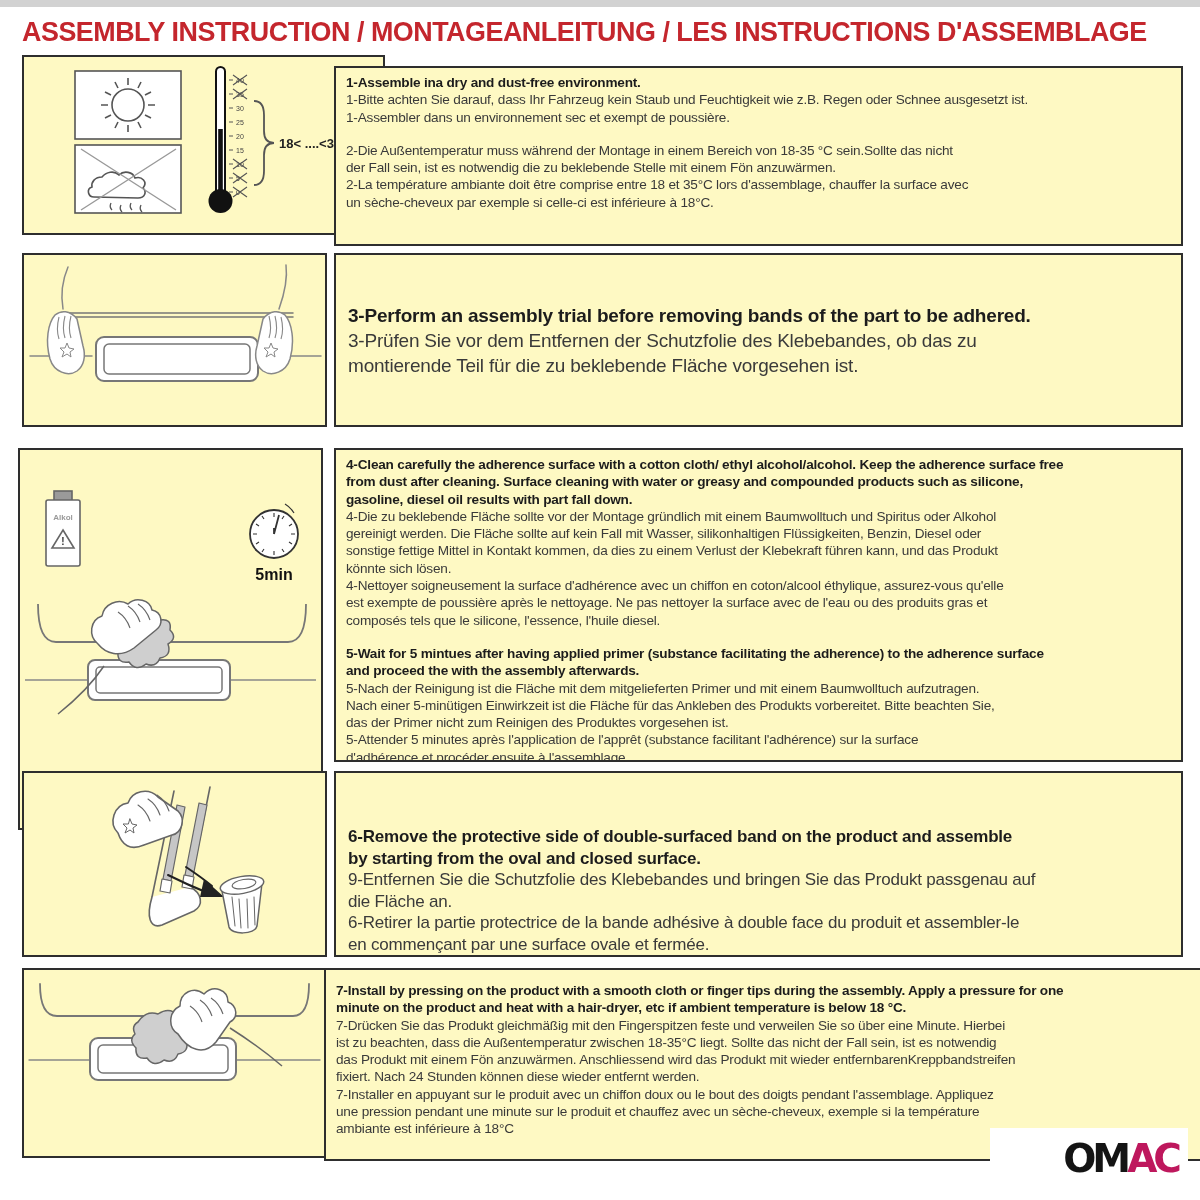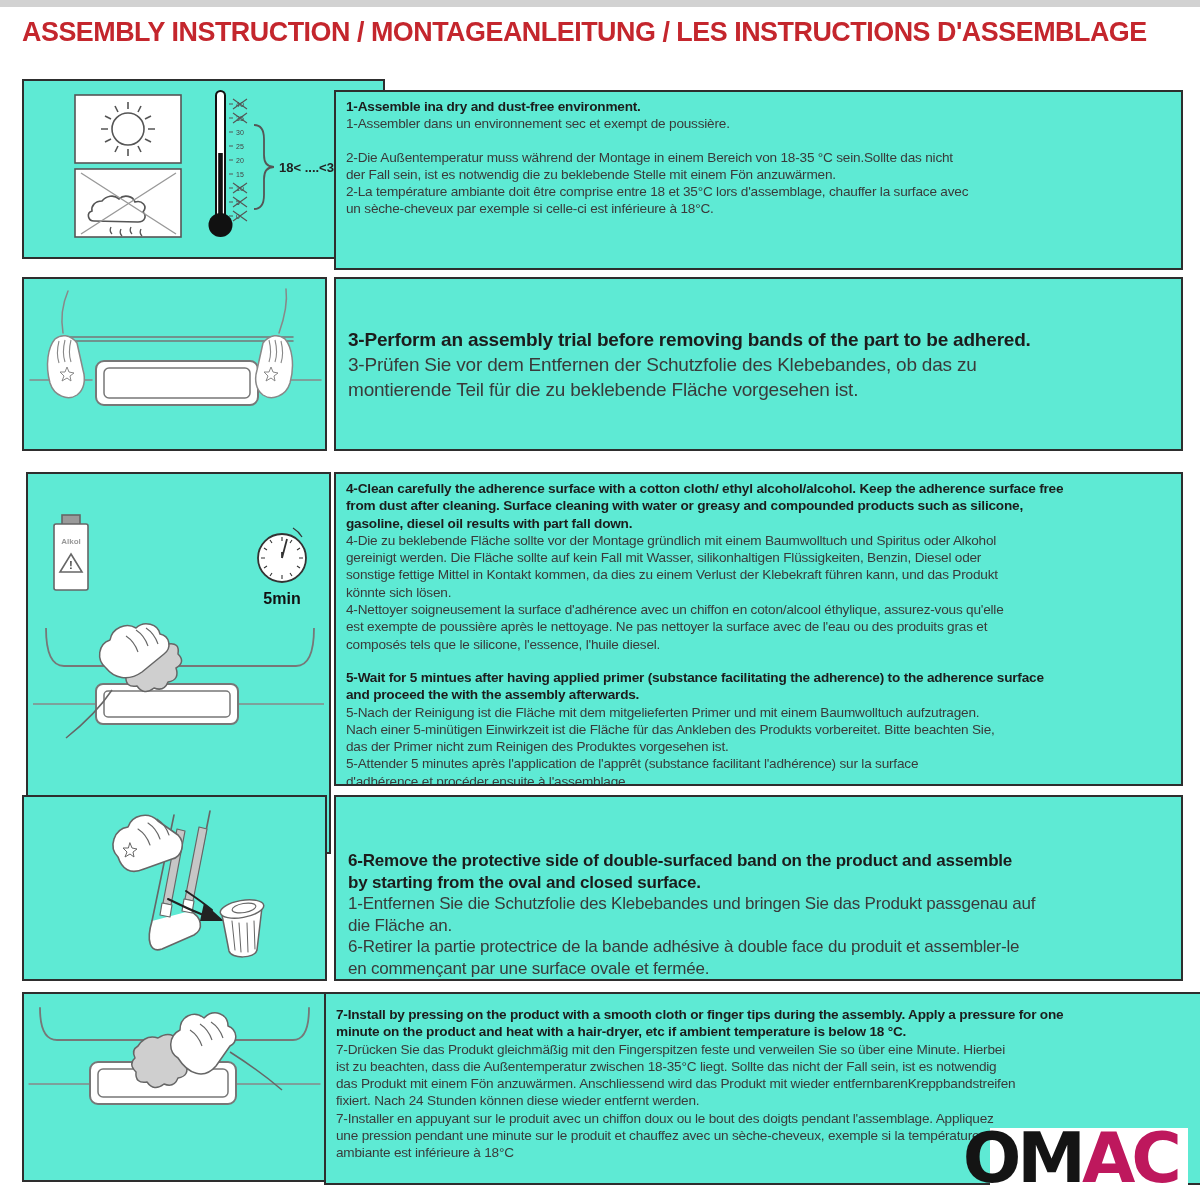--- a/index.html
+++ b/index.html
@@ -8,35 +8,35 @@
     position:relative; width:1200px; height:1200px; background:#fff; overflow:hidden;
     font-family:"Liberation Sans", sans-serif; color:#333;
   }
   .top-band { position:absolute; left:0; top:0; width:1200px; height:7px; background:#d2d2d2; }
   .title {
     position:absolute; left:22px; top:16px; white-space:nowrap;
     font-weight:700; font-size:28px; letter-spacing:-0.5px;
     transform:scaleX(0.96); transform-origin:left top;
   }
   .box {
-    position:absolute; background:#5eead4; border:2px solid #2e2e2e;margin-top:24px;
+    position:absolute; background:#fef9c3; border:2px solid #2e2e2e;
   }
   .illus { padding:2px; }
   .illus svg { width:100%; height:100%; display:block; }
   .txt { overflow:hidden; }
   .small { font-size:13.6px; line-height:17.3px; letter-spacing:-0.2px; padding:6px 10px 0 10px; }
   .small .blockgap { height:16px; }
   .mid  { font-size:19px;  line-height:25px;   letter-spacing:-0.2px; padding:18px 12px; display:flex; flex-direction:column; justify-content:center; }
   .mid2 { font-size:17px;  line-height:21.5px; letter-spacing:-0.2px; padding:0 12px; display:flex; flex-direction:column; justify-content:flex-end; }
   .en { font-weight:700; color:#1c1c1c; white-space:pre-line; }
   .de, .fr { font-weight:400; color:#3a3a3a; white-space:pre-line; }
   .logo {
     position:absolute; left:990px; top:1128px; width:198px; height:60px; background:#fff;
     display:flex; align-items:center; justify-content:flex-end; z-index:6;
-    font-family:"DejaVu Sans", sans-serif; font-weight:800; font-size:69px; letter-spacing:-4px;
+    font-family:"DejaVu Sans", sans-serif; font-weight:800; font-size:39px; letter-spacing:-4px;
     line-height:1; padding-right:10px;
   }
   .logo .lb { color:#141414; }
   .logo .lr { color:#be185d; }
   svg text { font-family:"Liberation Sans", sans-serif; }
 </style>
 </head>
 <body>
 
 <div class="page">
@@ -73,20 +73,21 @@
         <text x="181" y="136">0</text>
         <path d="M178,16 l14,10 M192,16 l-14,10 M178,30 l14,10 M192,30 l-14,10 M178,100 l14,10 M192,100 l-14,10 M178,114 l14,10 M192,114 l-14,10 M178,128 l14,10 M192,128 l-14,10" stroke="#555" stroke-width="1.1" fill="none"></path>
       </g>
       <path d="M199,42 C207,42 209,48 209,56 L209,72 C209,80 213,84 219,84 C213,84 209,88 209,96 L209,112 C209,120 207,126 199,126" stroke="#555" stroke-width="1.8" fill="none"></path>
       <text x="224" y="89" font-size="13" font-weight="bold" fill="#222">18&lt; ....&lt;35 C</text>
     </svg>
   </div>
   <div class="box txt small" style="left:334px; top:66px; width:849px; height:180px;">
     <div>
       <div class="en">1-Assemble ina dry and dust-free environment.</div>
+      <div class="de">1-Bitte achten Sie darauf, dass Ihr Fahrzeug kein Staub und Feuchtigkeit wie z.B. Regen oder Schnee ausgesetzt ist.</div>
       <div class="fr">1-Assembler dans un environnement sec et exempt de poussière.</div>
     </div>
     <div class="blockgap"></div>
     <div>
       <div class="de">2-Die Außentemperatur muss während der Montage in einem Bereich von 18-35 °C sein.Sollte das nicht
 der Fall sein, ist es notwendig die zu beklebende Stelle mit einem Fön anzuwärmen.</div>
       <div class="fr">2-La température ambiante doit être comprise entre 18 et 35°C lors d'assemblage, chauffer la surface avec
 un sèche-cheveux par exemple si celle-ci est inférieure à 18°C.</div>
     </div>
   </div>
@@ -114,21 +115,21 @@
     </svg>
   </div>
   <div class="box txt mid" style="left:334px; top:253px; width:849px; height:174px;">
     <div>
       <div class="en">3-Perform an assembly trial before removing bands of the part to be adhered.</div>
       <div class="de">3-Prüfen Sie vor dem Entfernen der Schutzfolie des Klebebandes, ob das zu
 montierende Teil für die zu beklebende Fläche vorgesehen ist.</div>
     </div>
   </div>
 
-  <div class="box illus" style="left:26px; top:448px; width:305px; height:382px;">
+  <div class="box illus" style="left:18px; top:448px; width:305px; height:382px;">
     <svg viewBox="0 0 297 306">
       <g fill="none" stroke="#666" stroke-width="1.6">
         <rect x="32" y="5" width="18" height="10" fill="#9a9a9a"></rect>
         <rect x="24" y="14" width="34" height="66" rx="2" fill="#fff"></rect>
         <path d="M41,44 L52,62 L30,62 Z"></path>
       </g>
       <text x="41" y="34" font-size="8" font-weight="bold" fill="#999" text-anchor="middle">Alkol</text>
       <text x="41" y="59" font-size="10" font-weight="bold" fill="#333" text-anchor="middle">!</text>
       <g fill="none" stroke="#333" stroke-width="1.8">
         <circle cx="252" cy="48" r="24" fill="#fff"></circle>
@@ -198,21 +199,21 @@
           <ellipse cx="216" cy="110" rx="22" ry="8.5" transform="rotate(-10 216 110)" fill="#fff" stroke-width="1.5"></ellipse>
           <ellipse cx="218" cy="109" rx="12" ry="4.5" transform="rotate(-10 218 109)" stroke-width="1.1"></ellipse>
         </g>
       </g>
     </svg>
   </div>
   <div class="box txt mid2" style="left:334px; top:771px; width:849px; height:186px;">
     <div>
       <div class="en">6-Remove the protective side of double-surfaced band on the product and assemble
 by starting from the oval and closed surface.</div>
-      <div class="de">1-Entfernen Sie die Schutzfolie des Klebebandes und bringen Sie das Produkt passgenau auf
+      <div class="de">9-Entfernen Sie die Schutzfolie des Klebebandes und bringen Sie das Produkt passgenau auf
 die Fläche an.</div>
       <div class="fr">6-Retirer la partie protectrice de la bande adhésive à double face du produit et assembler-le
 en commençant par une surface ovale et fermée.</div>
     </div>
   </div>
 
   <div class="box illus" style="left:22px; top:968px; width:305px; height:190px;">
     <svg viewBox="0 0 297 182">
       <g fill="none" stroke="#777" stroke-width="1.8" stroke-linecap="round">
         <path d="M14,12 C14,34 20,44 31,44 L267,44 C277,44 283,34 283,12"></path>

